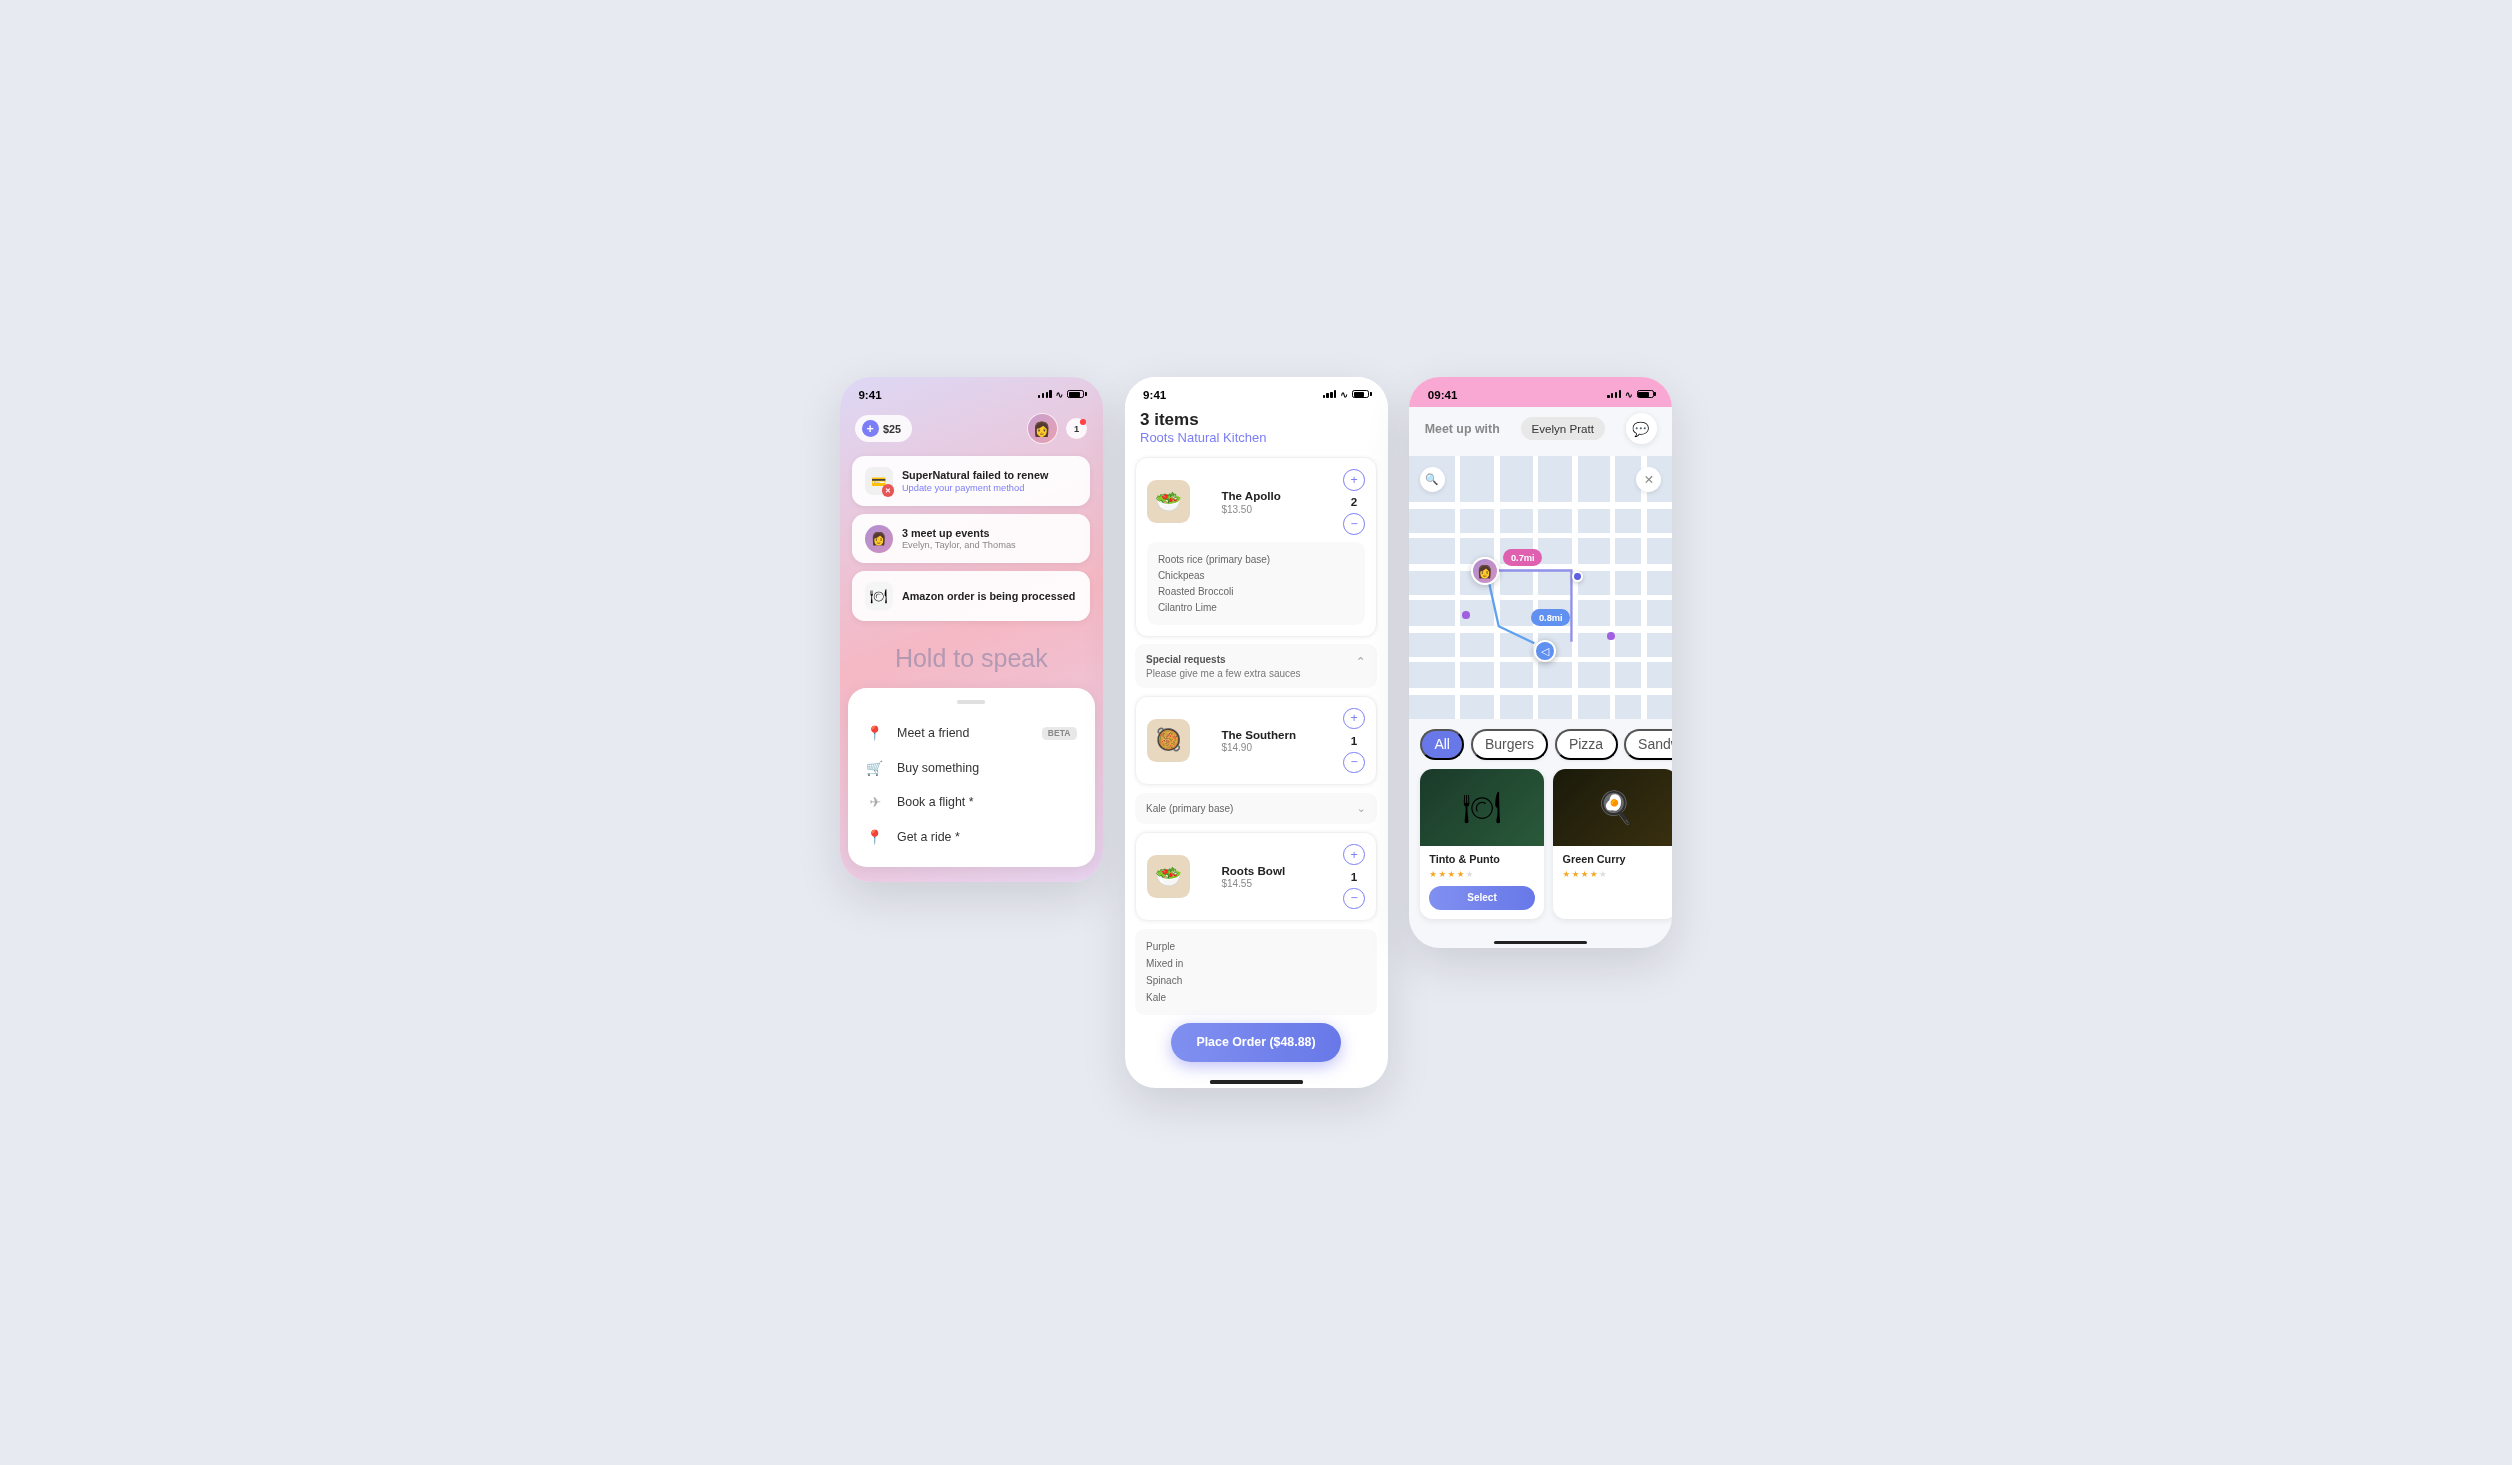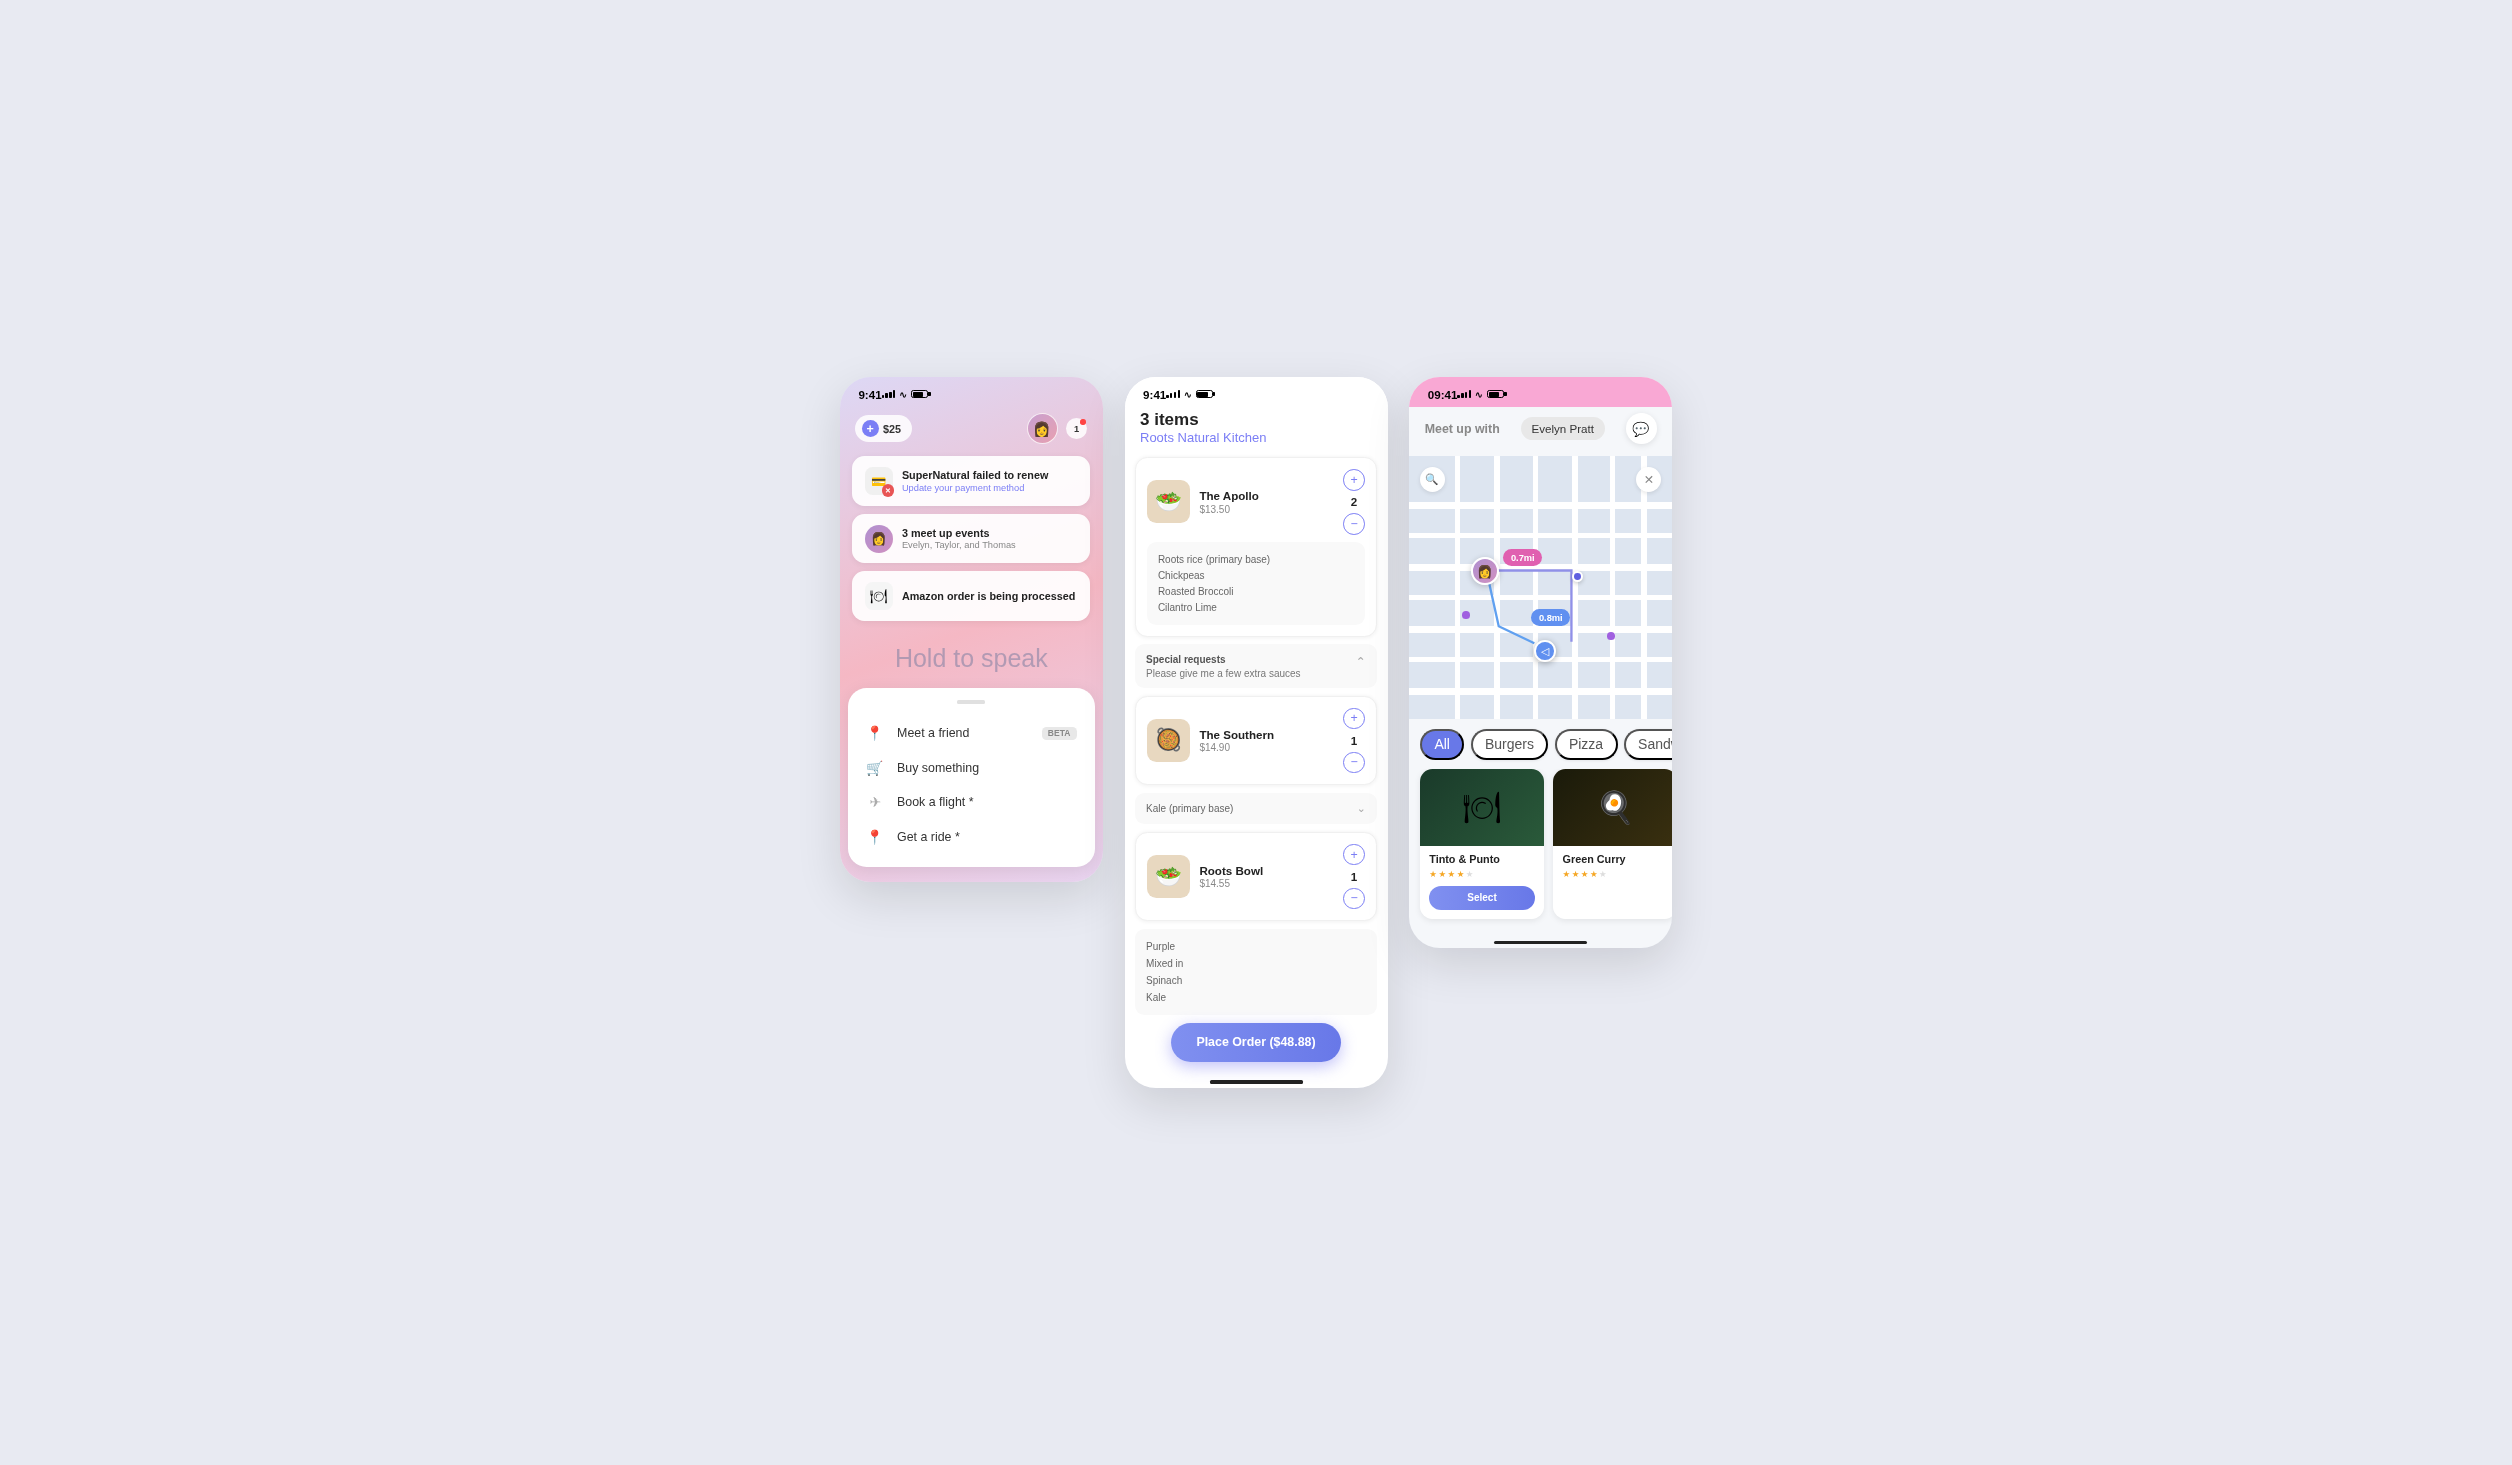--- a/index.html
+++ b/index.html
@@ -24,21 +24,21 @@
       background: #fff;
       border-radius: 31px;
       box-shadow: 0 15.5px 46px rgba(0,0,0,0.12);
       overflow: hidden;
       position: relative;
     }
 
     
     .status-bar {
       display: flex;
-      justify-content: flex-start;
+      justify-content: space-between;
       align-items: center;
       padding: 10.8px 18.6px 6.2px;
       font-size: 10px;
       font-weight: 600;
     }
     .status-bar .time { font-size: 11.6px; font-weight: 700; }
     .status-icons { display: flex; align-items: center; gap: 3.9px; }
     .signal-bars { display: flex; align-items: flex-end; gap: 1.5px; }
     .bar { width: 2.3px; background: #000; border-radius: 0.8px; }
     .bar1 { height: 3.1px; }
@@ -189,21 +189,21 @@
     }
     .order-item-row {
       display: flex; align-items: center; gap: 9.3px;
     }
     .food-img {
       width: 43px; height: 43px; border-radius: 9.3px;
       flex-shrink: 0; overflow: hidden;
       background: #e8d8c0;
       display: flex; align-items: center; justify-content: center; font-size: 21.7px;
     }
-    .food-info { flex: 1; }
+    .food-info { flex: 1; margin-left: 22px; }
     .food-name { font-size: 11.6px; font-weight: 600; color: #222; }
     .food-price { font-size: 10px; color: #888; margin-top: 1.5px; }
     .qty-control {
       display: flex; flex-direction: column; align-items: center; gap: 4.6px;
     }
     .qty-btn {
       width: 21.7px; height: 21.7px; border: 1.2px solid #7b7ef5;
       border-radius: 50%; display: flex; align-items: center; justify-content: center;
       color: #7b7ef5; font-size: 12.4px; cursor: pointer; background: #fff;
     }

